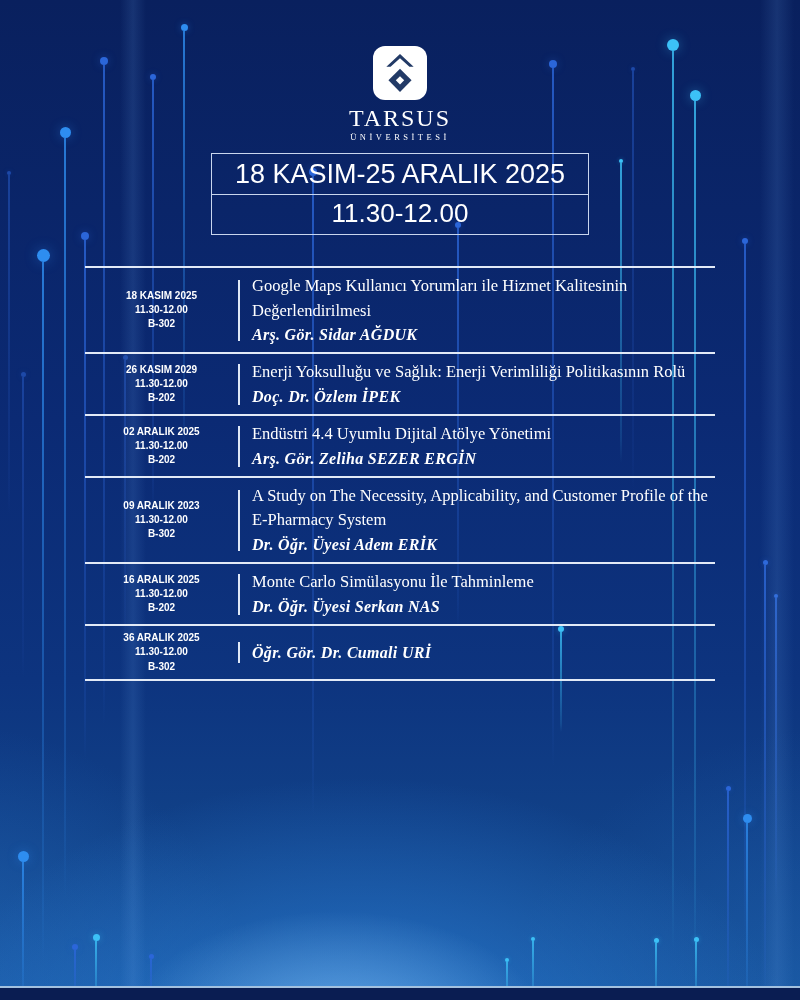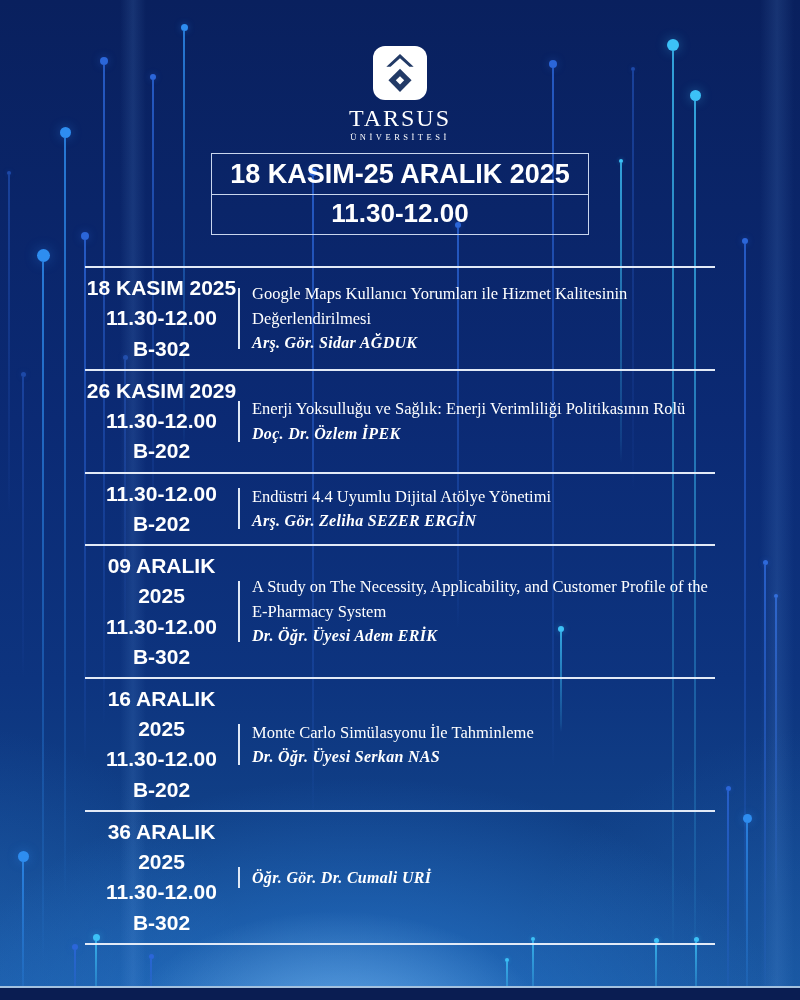--- a/index.html
+++ b/index.html
@@ -23,28 +23,28 @@
   .logo-badge{width:54px;height:54px;background:#ffffff;border-radius:12px;
     margin:46px auto 6px;display:flex;align-items:center;justify-content:center;}
   .uni-name{font-family:"Liberation Serif",serif;font-size:24px;letter-spacing:2px;
     text-align:center;line-height:1.05;}
   .uni-sub{font-family:"Liberation Serif",serif;font-size:8.5px;letter-spacing:3.5px;
     text-align:center;margin-top:1px;}
 
   .main-title{margin-top:4px;text-align:center;font-weight:bold;font-size:35px;
     line-height:1.31;letter-spacing:.5px;text-shadow:0 1px 2px rgba(0,0,20,.35);}
 
-  .date-box{width:376px;margin:11px auto 8px;border:1px solid #c9d6ee;text-align:center;font-weight:bold;}
+  .date-box{width:376px;margin:11px auto 8px;border:1px solid #c9d6ee;text-align:center;font-weight:normal;}
   .date-box .range{font-size:27px;padding:5px 0 4px;border-bottom:1px solid #c9d6ee;}
   .date-box .time{font-size:26px;padding:3px 0 5px;}
 
   .sem-table{width:630px;margin:31px auto 0;}
   .sem-row{display:grid;grid-template-columns:153px 1fr;border-top:2px solid #e2eaf7;padding:5px 0;}
   .sem-row:last-child{border-bottom:2px solid #e2eaf7;}
-  .sem-date{align-self:center;text-align:center;font-weight:bold;font-size:21px;line-height:1.44;}
+  .sem-date{align-self:center;text-align:center;font-weight:bold;font-size:10px;line-height:1.44;}
   .sem-content{position:relative;align-self:center;padding:1px 4px 1px 14px;}
   .sem-content::before{content:"";position:absolute;left:0;top:9%;bottom:9%;width:2px;background:#dfe8f6;}
   .sem-title{font-family:"Liberation Serif",serif;font-size:16.5px;line-height:1.48;}
   .sem-speaker{font-family:"Liberation Serif",serif;font-weight:bold;font-style:italic;
     font-size:16px;line-height:1.4;margin-top:1px;letter-spacing:.3px;}
 
   .bottom-strip{position:absolute;left:0;right:0;bottom:0;height:12px;background:#0a1d52;
     border-top:2px solid rgba(190,222,248,.85);z-index:2;}
 </style>
 </head>
@@ -214,32 +214,33 @@
       <div>B-202</div>
     </div>
     <div class="sem-content">
       <div class="sem-title">Enerji Yoksulluğu ve Sağlık: Enerji Verimliliği Politikasının Rolü</div>
       <div class="sem-speaker">Doç. Dr. Özlem İPEK</div>
     </div>
   </div>
 
   <div class="sem-row">
     <div class="sem-date">
+      <div>02 ARALIK 2025</div>
       <div>11.30-12.00</div>
       <div>B-202</div>
     </div>
     <div class="sem-content">
       <div class="sem-title">Endüstri 4.4 Uyumlu Dijital Atölye Yönetimi</div>
       <div class="sem-speaker">Arş. Gör. Zeliha SEZER ERGİN</div>
     </div>
   </div>
 
   <div class="sem-row">
     <div class="sem-date">
-      <div>09 ARALIK 2025</div>
+      <div>09 ARALIK 2023</div>
       <div>11.30-12.00</div>
       <div>B-302</div>
     </div>
     <div class="sem-content">
       <div class="sem-title">A Study on The Necessity, Applicability, and Customer Profile of the E-Pharmacy System</div>
       <div class="sem-speaker">Dr. Öğr. Üyesi Adem ERİK</div>
     </div>
   </div>
 
   <div class="sem-row">

